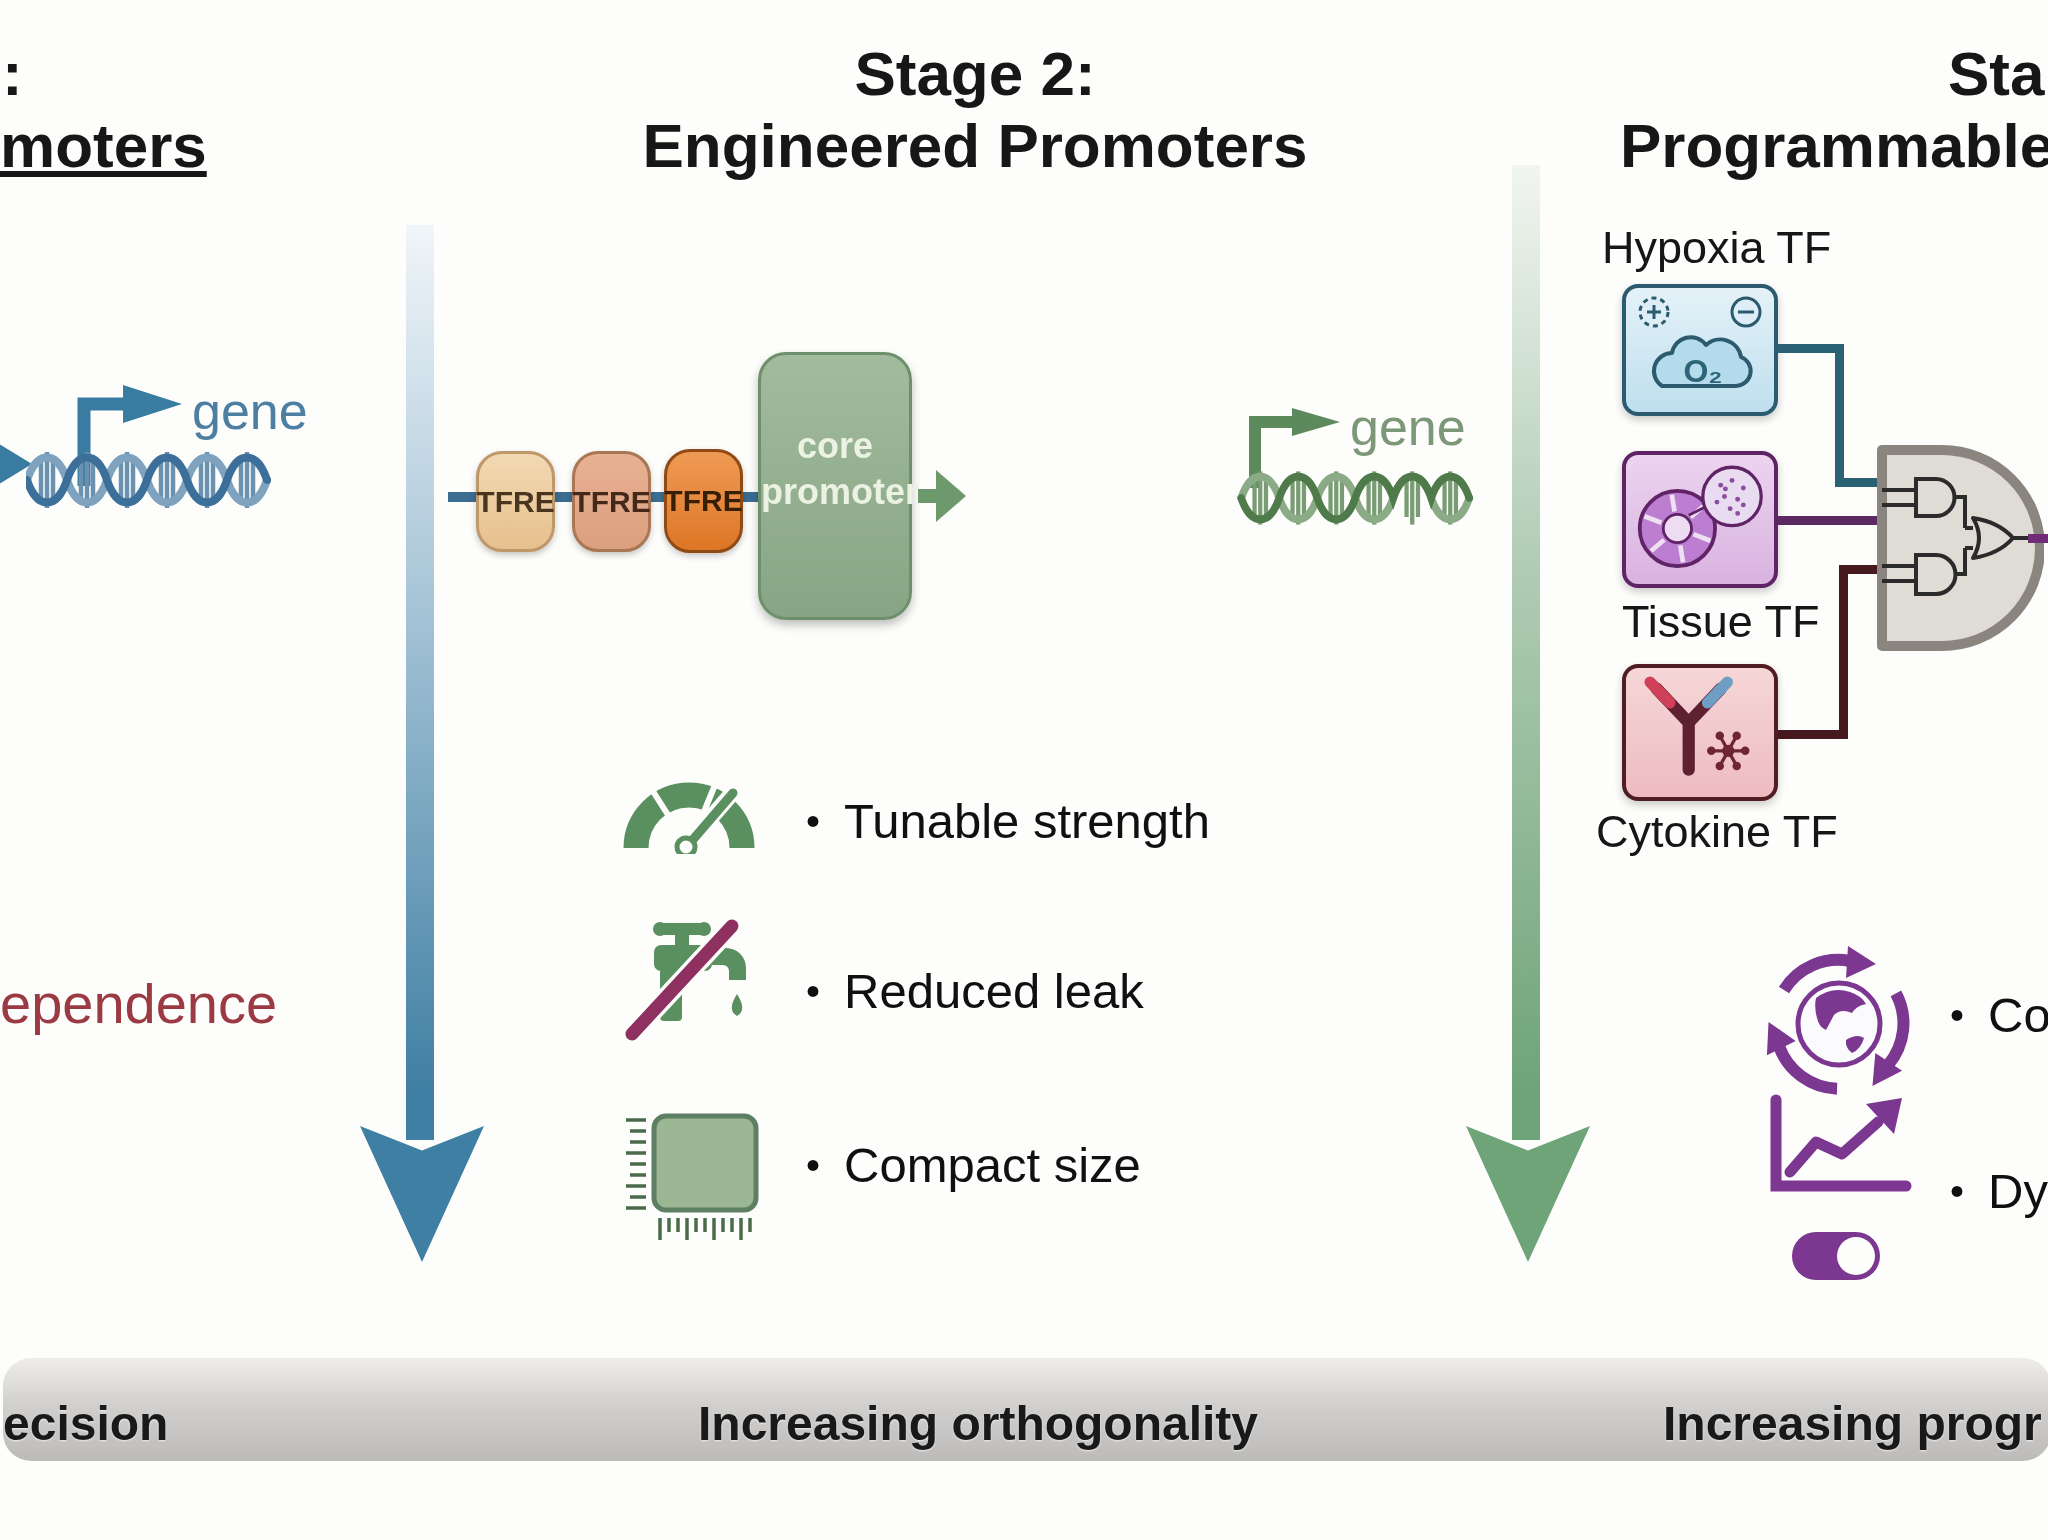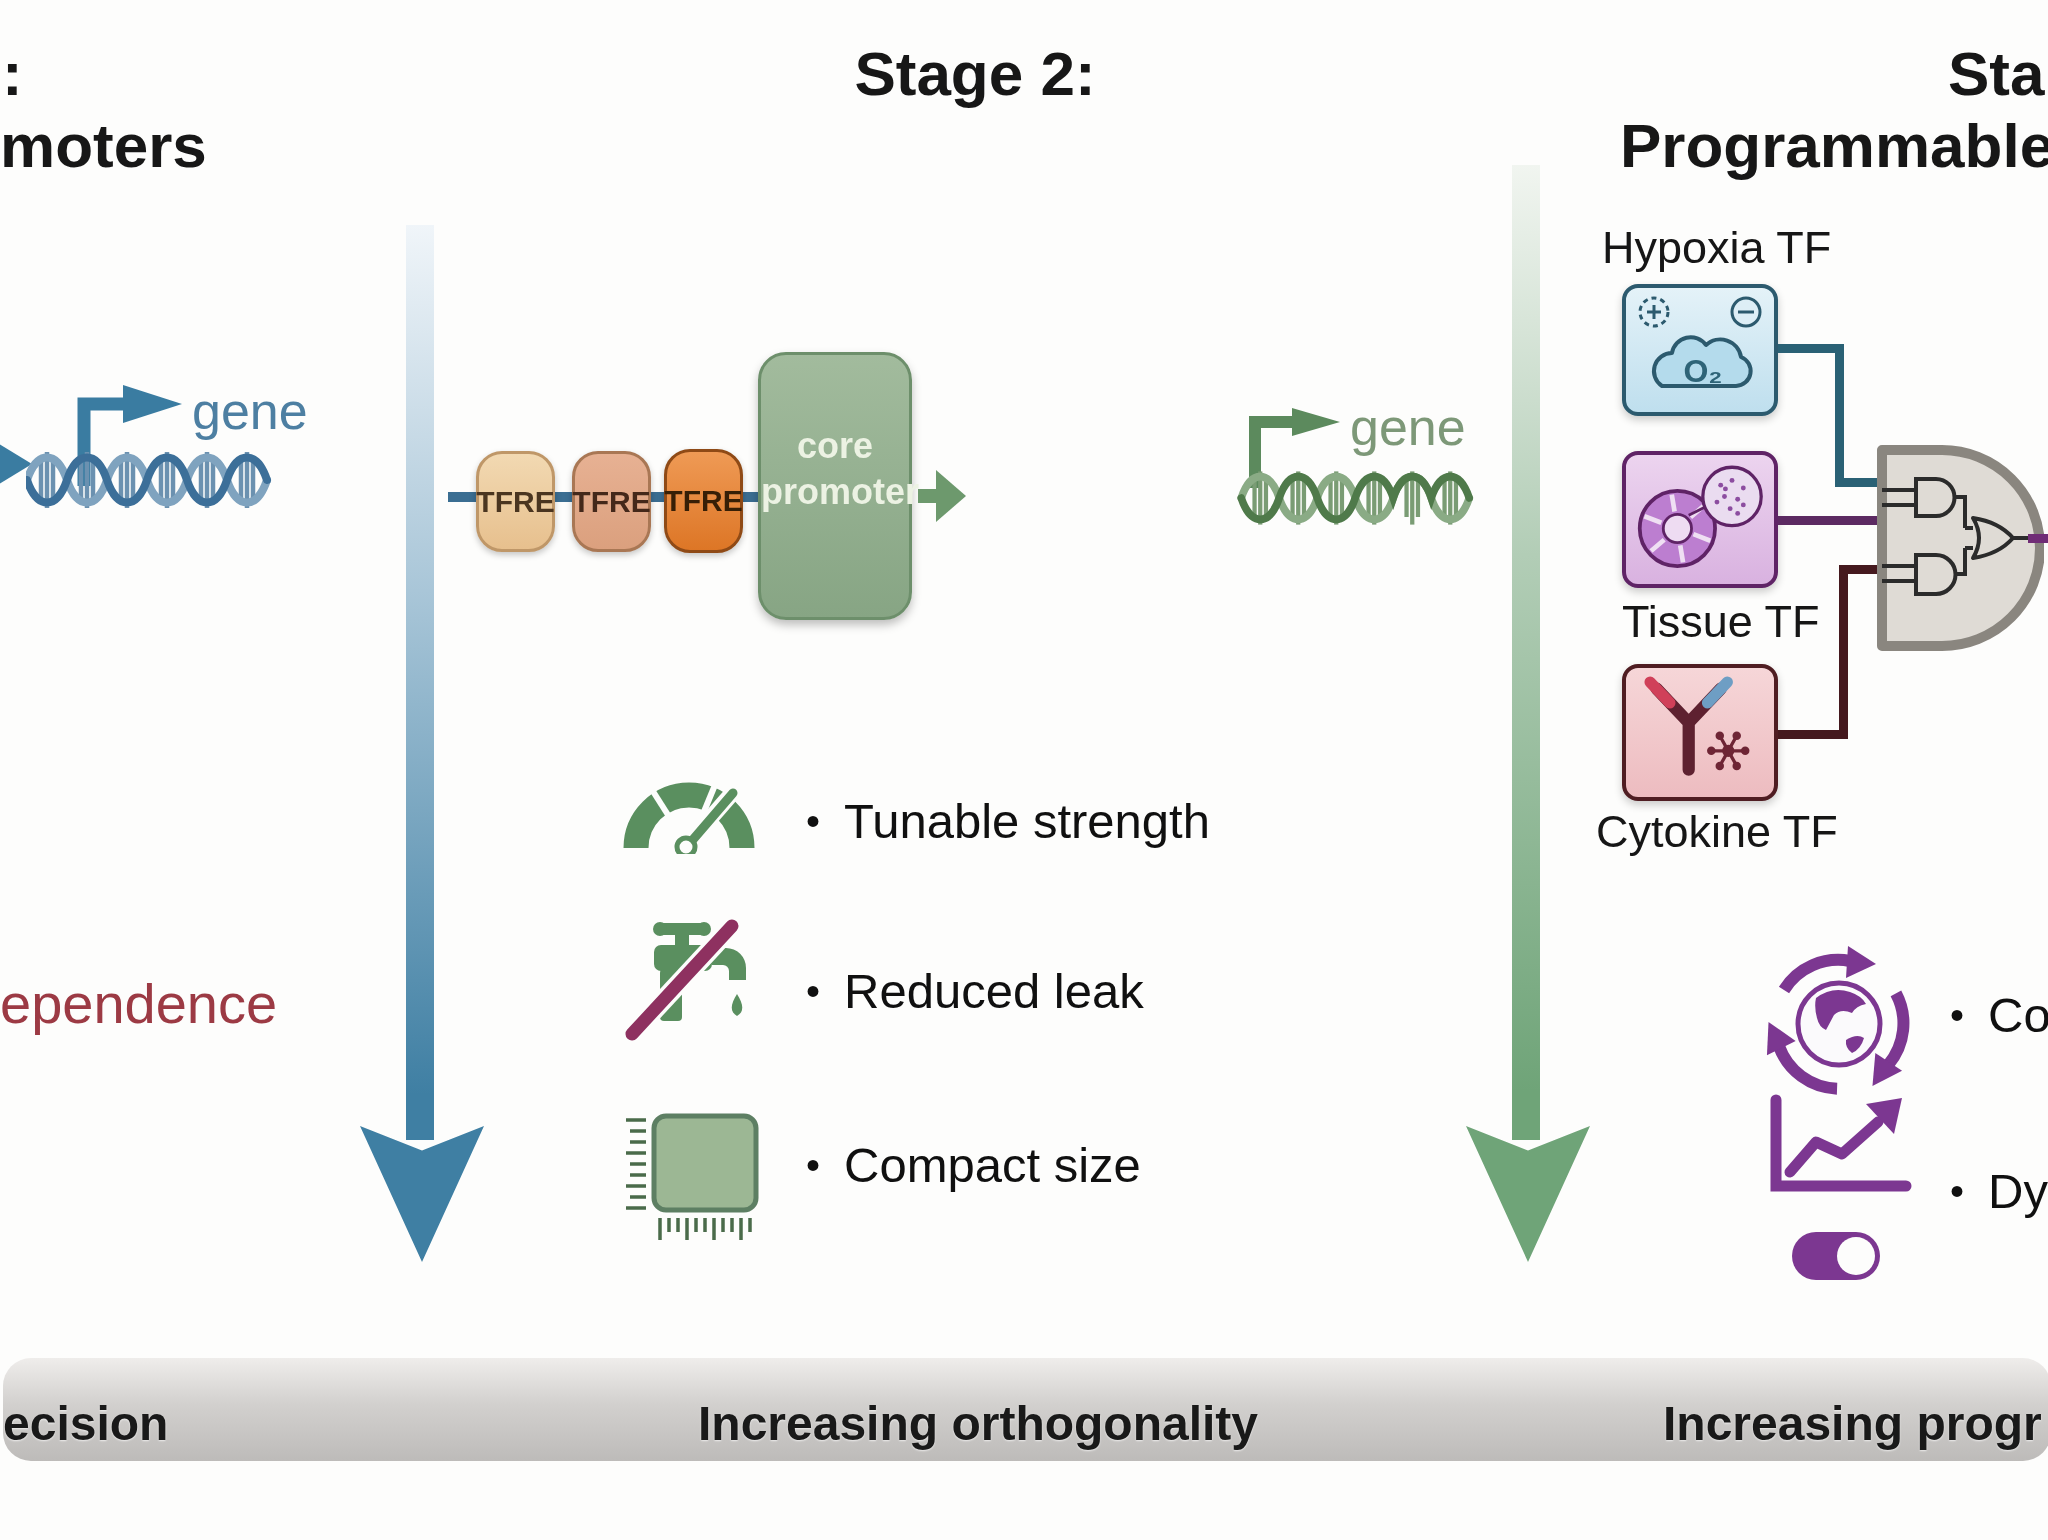--- a/index.html
+++ b/index.html
@@ -36,23 +36,24 @@
   .core-text{padding-top:68px;text-align:center;font:700 36px/46px "Liberation Sans",sans-serif;color:#ecf2e3;}
   .toggle-pill{position:absolute;left:1792px;top:1232px;width:88px;height:48px;border-radius:24px;background:#7c3791;}
   .toggle-knob{position:absolute;right:5px;top:5px;width:38px;height:38px;border-radius:50%;background:#fdfdfc;}
 </style>
 </head>
 <body>
 
 <div id="canvas">
 
   <div class="title" style="left:2px;top:38px;">:</div>
-  <div class="title" style="left:0px;top:110px;">moters</div>
+  <div class="title" style="left:0px;top:110px;text-decoration:underline;">moters</div>
 
   <div class="title title-center" style="left:475px;top:38px;">Stage 2:</div>
+  <div class="title title-center" style="left:475px;top:110px;">Engineered Promoters</div>
 
   <div class="title" style="left:1948px;top:38px;">Sta</div>
   <div class="title" style="left:1620px;top:110px;">Programmable S</div>
 
   <div class="arrow-shaft-blue"></div>
   <div class="arrow-head-blue"></div>
   <div class="arrow-shaft-green"></div>
   <div class="arrow-head-green"></div>
 
   <div class="abs" style="left:-14px;top:436px;width:0;height:0;border-top:28px solid transparent;border-bottom:28px solid transparent;border-left:46px solid #3a7ca1;"></div>

